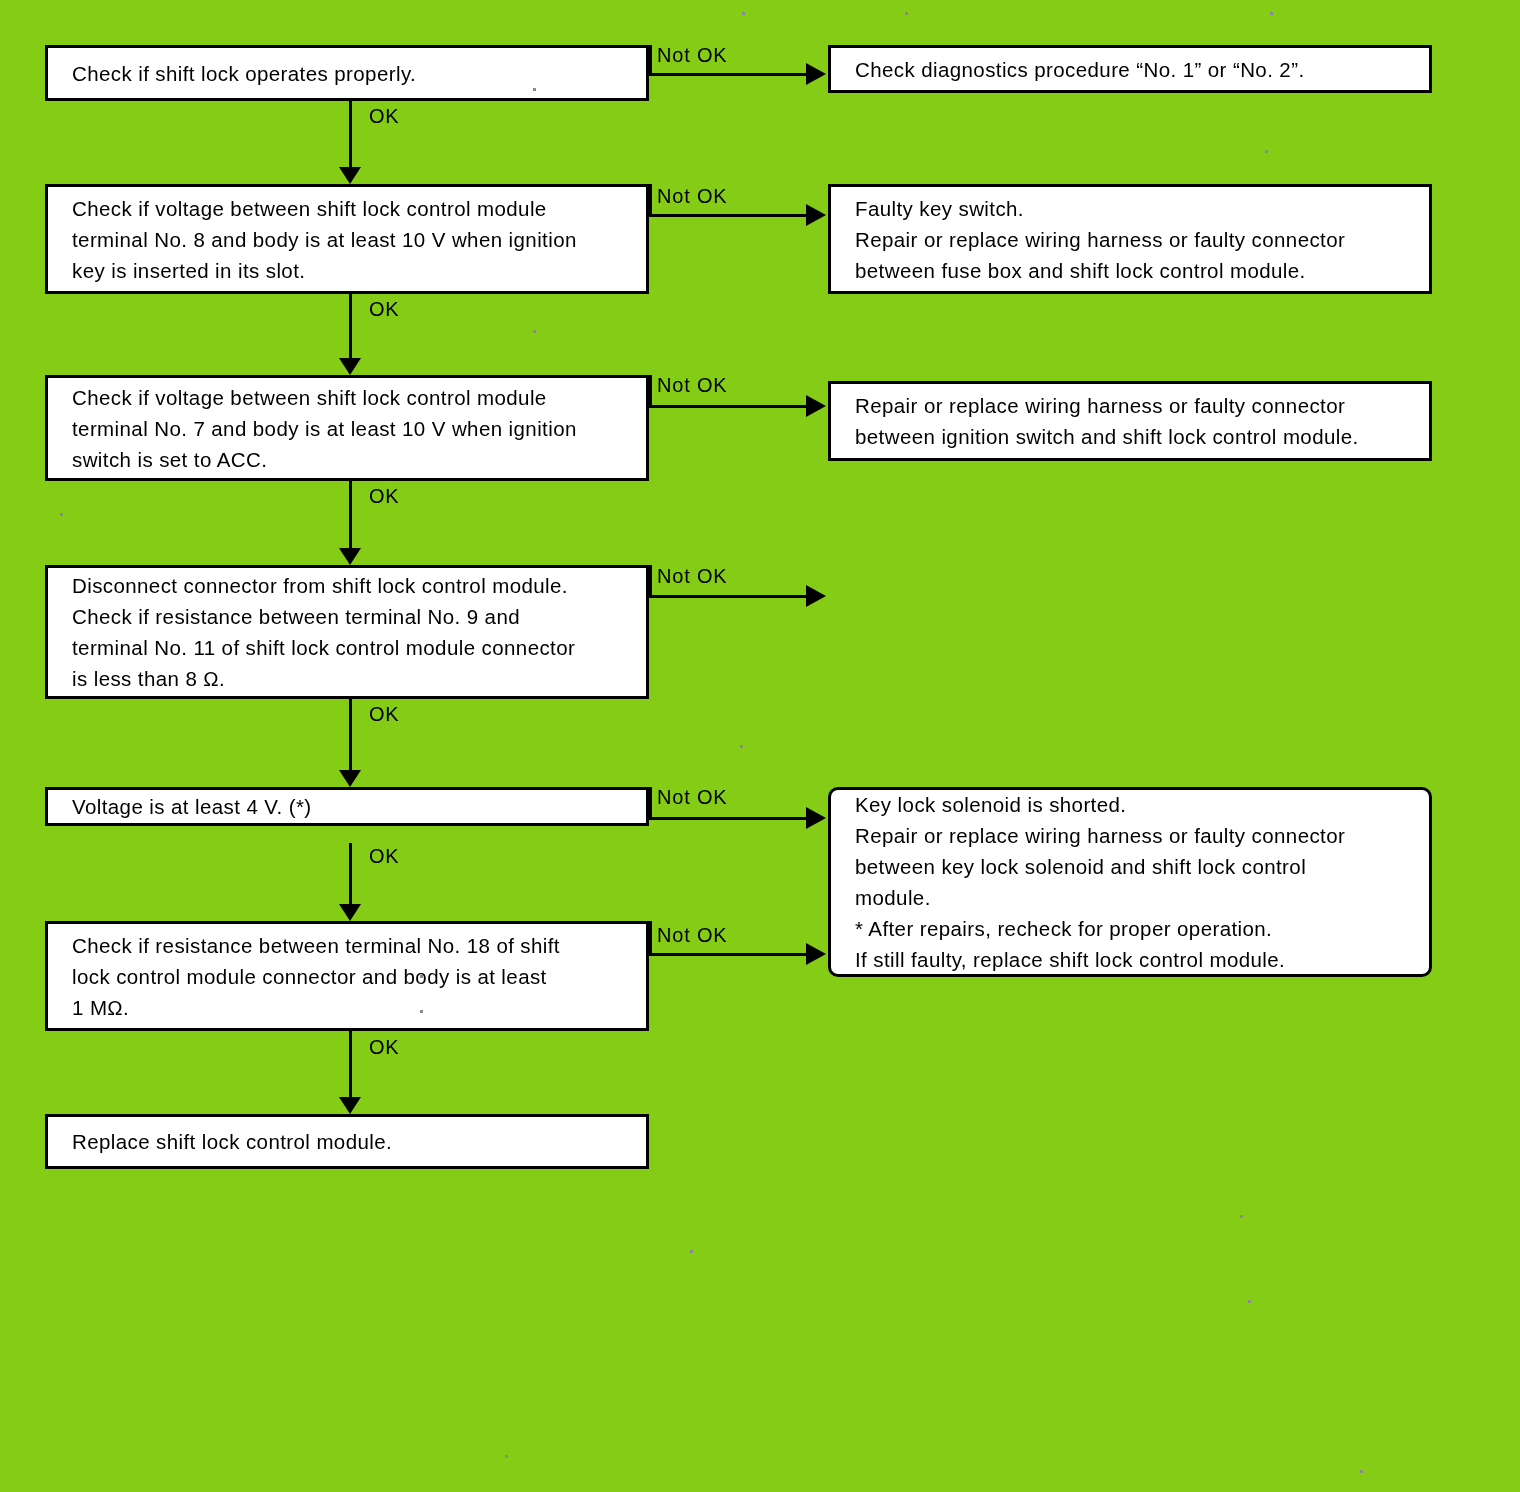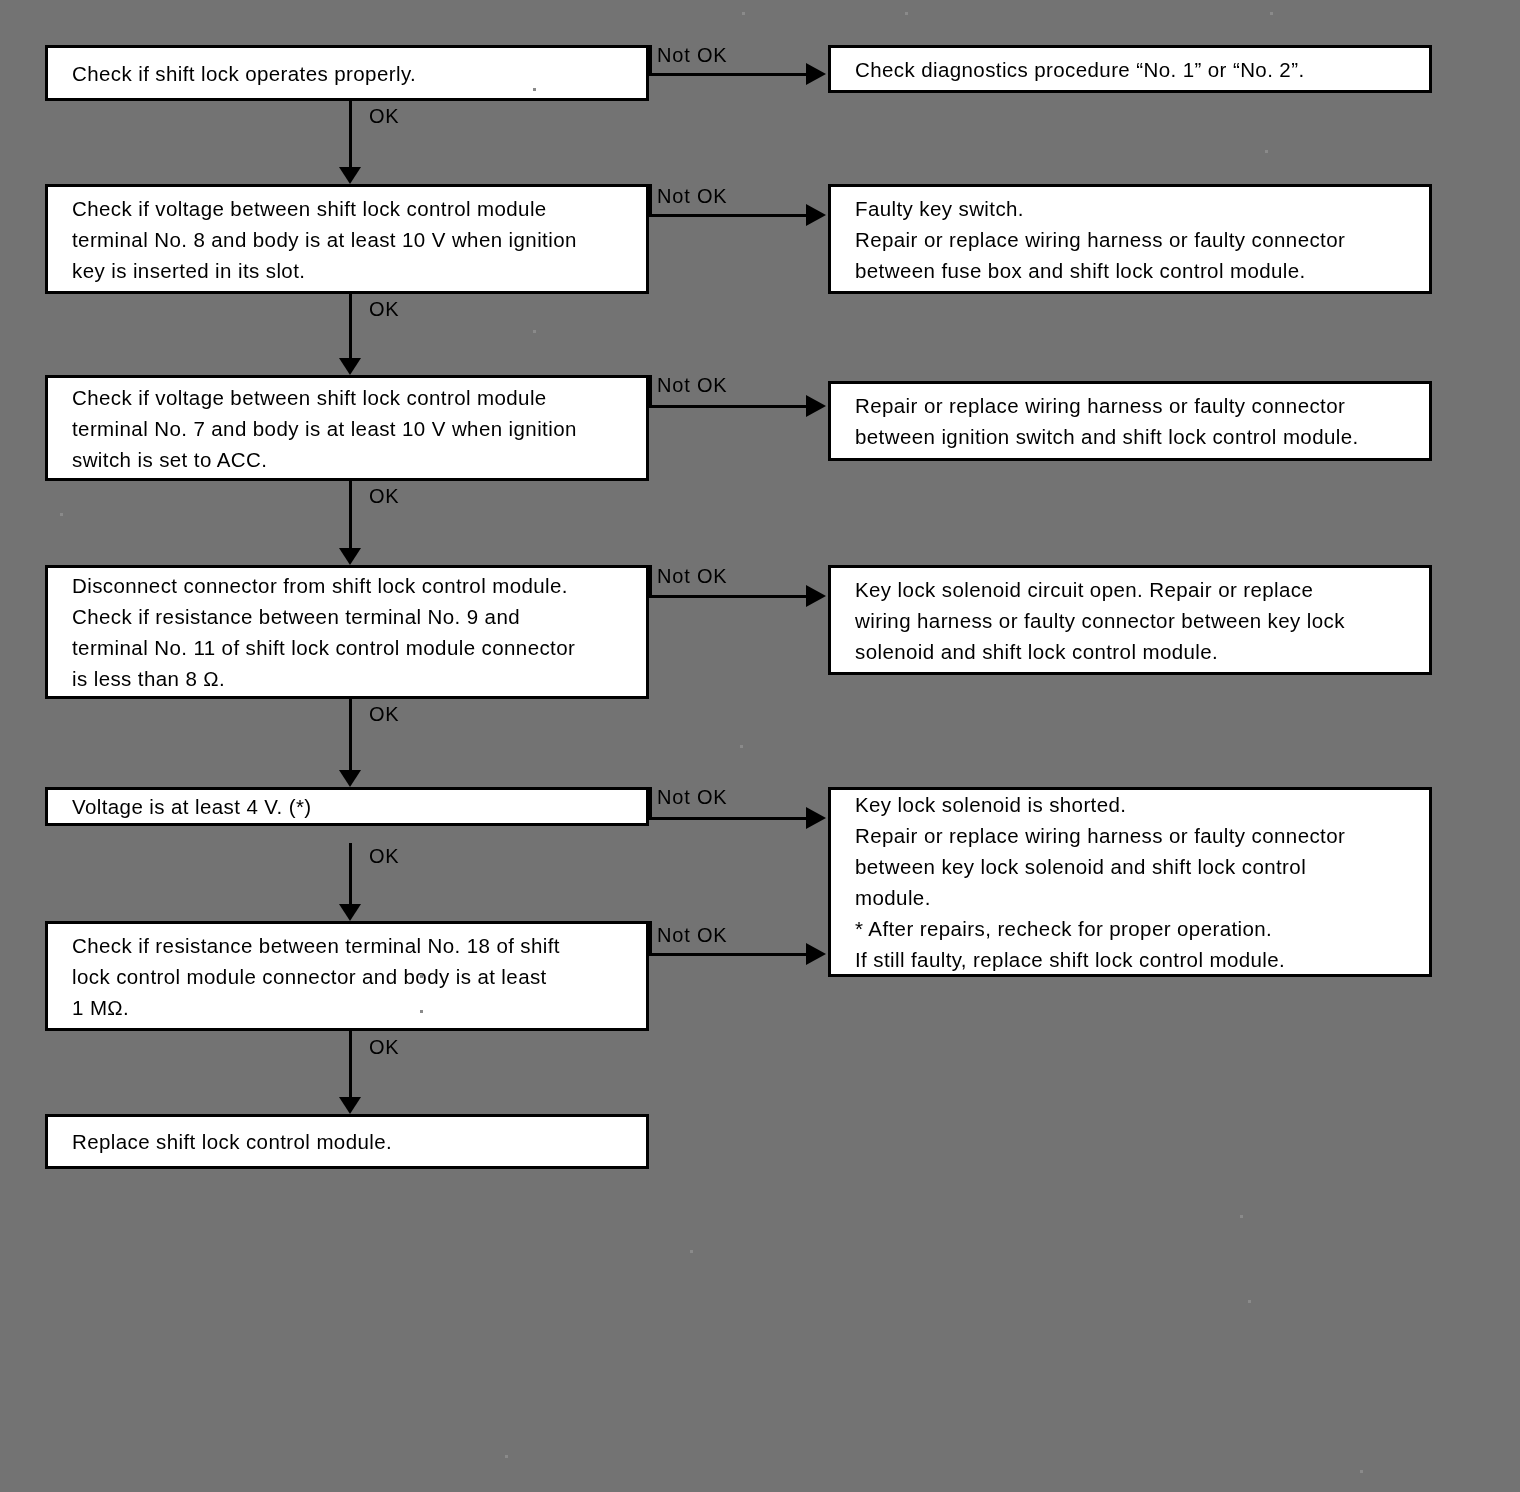--- a/index.html
+++ b/index.html
@@ -10,21 +10,21 @@
   }
   body {
     font-family: "Liberation Sans", sans-serif;
     color: #000000;
   }
   #page {
     position: relative;
     width: 1520px;
     height: 1492px;
     overflow: hidden;
-    background: #737373;
+    background: #84cc16;
   }
 
   
   .fbox {
     position: absolute;
     box-sizing: border-box;
     border: 3px solid #000000;
     background: #ffffff;
     display: flex;
     align-items: center;
@@ -165,27 +165,22 @@
     <span class="btext">Faulty key switch.
 Repair or replace wiring harness or faulty connector
 between fuse box and shift lock control module.</span>
   </div>
 
   <div class="fbox col-right" style="top:381px;height:80px;">
     <span class="btext">Repair or replace wiring harness or faulty connector
 between ignition switch and shift lock control module.</span>
   </div>
 
-  <div class="fbox col-right" style="top:565px;height:110px;">
-    <span class="btext">Key lock solenoid circuit open. Repair or replace
-wiring harness or faulty connector between key lock
-solenoid and shift lock control module.</span>
-  </div>
-
-  <div class="fbox col-right" style="top:787px;height:190px;">
+
+  <div class="fbox col-right" style="top:787px;height:190px;border-radius:10px;">
     <span class="btext">Key lock solenoid is shorted.
 Repair or replace wiring harness or faulty connector
 between key lock solenoid and shift lock control
 module.
 * After repairs, recheck for proper operation.
 If still faulty, replace shift lock control module.</span>
   </div>
 
   <div class="vline" style="top:101px;height:66px;"></div>
   <div class="vhead" style="top:167px;"></div>

